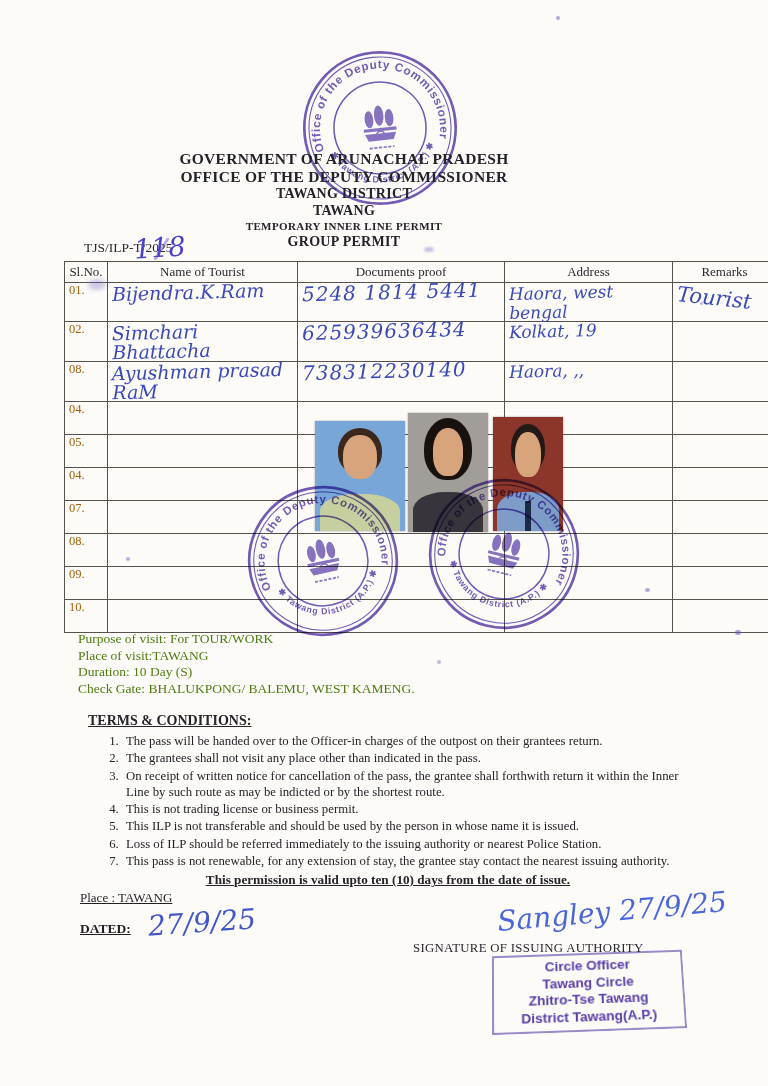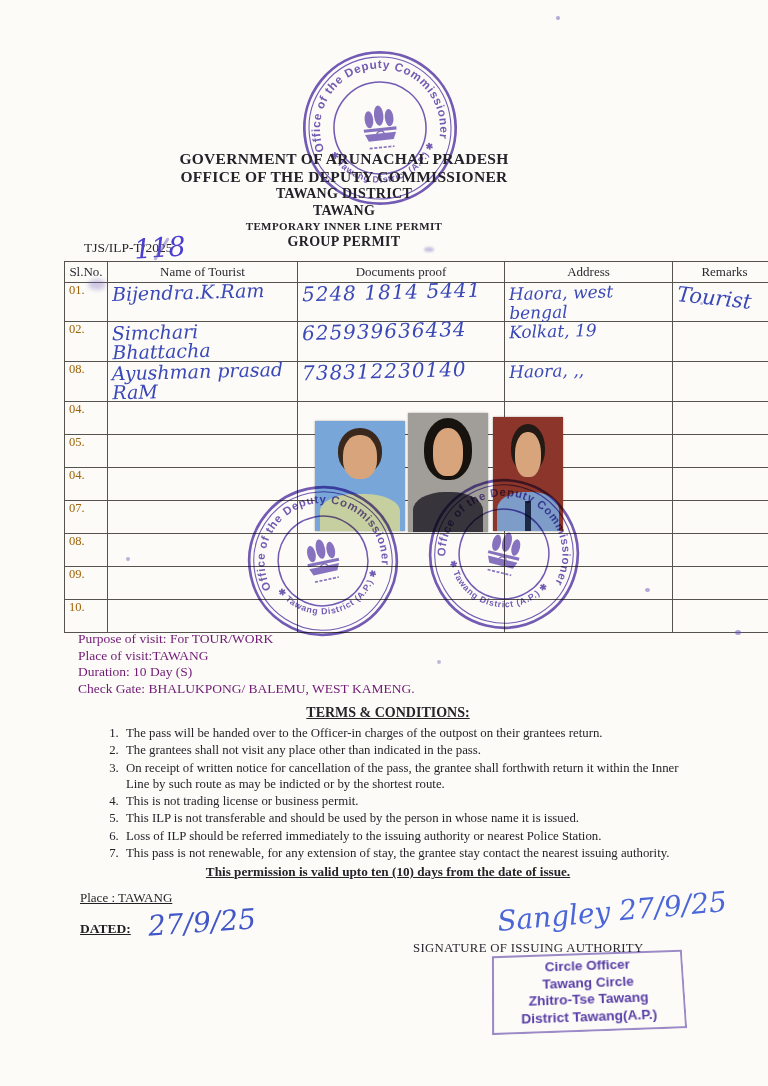--- a/index.html
+++ b/index.html
@@ -38,23 +38,23 @@
   .ph-tie{bottom:0;left:46%;width:9%;height:26%;background:#1d2a45;}
   .photo1{background:#79a6d8;}
   .photo1 .ph-hair{background:#3a281c;}
   .photo1 .ph-body{background:#c5cf9f;}
   .photo2{background:#a19e99;}
   .photo2 .ph-hair{top:4%;left:20%;width:60%;height:52%;background:#18120f;}
   .photo2 .ph-body{background:#37343c;}
   .photo3{background:#8b352b;}
   .photo3 .ph-body{background:#7d9cc7;}
   
-  .details{position:absolute;left:78px;top:631px;font-size:13.5px;line-height:16.5px;color:#701a75;}
+  .details{position:absolute;left:78px;top:631px;font-size:13.5px;line-height:16.5px;color:#4d7c0f;}
   .terms{position:absolute;left:88px;top:705px;width:600px;color:#26242b;}
-  .terms-title{text-align:center;font-weight:bold;font-size:14px;text-decoration:underline;margin-bottom:4px;}
+  .terms-title{font-weight:bold;font-size:14px;text-decoration:underline;margin-bottom:4px;margin-top:8px;}
   .terms ol{margin:0;padding-left:34px;font-size:12.8px;line-height:16.3px;}
   .terms ol li{margin-bottom:1px;padding-left:4px;}
   .validity{text-align:center;font-weight:bold;font-size:13.2px;text-decoration:underline;margin-top:3px;}
   
   .place-line{position:absolute;left:80px;top:890px;font-weight:normal;font-size:13px;text-decoration:underline;}
   .dated-label{position:absolute;left:80px;top:921px;font-weight:bold;font-size:13.5px;text-decoration:underline;}
   .dated-hw{position:absolute;left:148px;top:906px;font-size:28px;transform:rotate(-4deg);color:#4156c8;}
   .sig-hw{position:absolute;left:497px;top:895px;font-size:28px;transform:rotate(-5deg);color:#4a66d8;white-space:nowrap;}
   .sig-label{position:absolute;left:413px;top:941px;font-size:12.8px;letter-spacing:.3px;color:#2a2830;}
   .officer-stamp{

